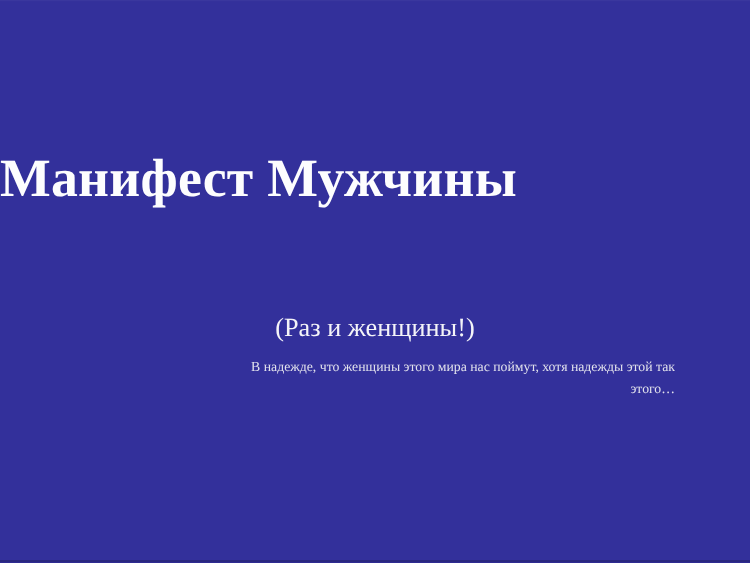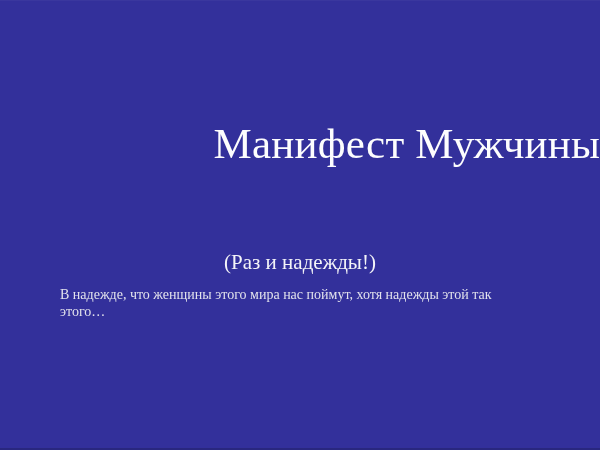--- a/index.html
+++ b/index.html
@@ -39,24 +39,24 @@
     background: rgba(255, 255, 255, 0.035);
     pointer-events: none;
   }
 
   
   .title {
     position: absolute;
     left: 0;
     right: 0;
     top: 118px;
-    text-align: right;
+    text-align: left;
     color: #fdfdfe;
     font-size: 43px;
-    font-weight: normal;
+    font-weight: bold;
     line-height: 52px;
     letter-spacing: 0.2px;
     margin: 0;
     white-space: nowrap;
   }
 
   
   .subtitle {
     position: absolute;
     left: 0;
@@ -71,40 +71,40 @@
     white-space: nowrap;
   }
 
   
   .body-note {
     position: absolute;
     left: 50%;
     transform: translateX(-50%);
     top: 286px;
     width: 480px;
-    text-align: left;
+    text-align: right;
     color: #e2e2ec;
-    font-size: 14px;
+    font-size: 11px;
     line-height: 17px;
     margin: 0;
   }
   .body-note .line {
     display: block;
   }
 </style>
 </head>
 <body>
 
 <div id="slide" style="background: rgb(51, 48, 155);">
 
   <div class="edge-top"></div>
 
   <h1 class="title">Манифест Мужчины</h1>
 
-  <p class="subtitle">(Раз и надежды!)</p>
+  <p class="subtitle">(Раз и женщины!)</p>
 
   <p class="body-note">
     <span class="line">В надежде, что женщины этого мира нас поймут, хотя надежды этой так</span>
     <span class="line">этого…</span>
   </p>
 
   <div class="edge-bottom"></div>
 
 </div>
 

